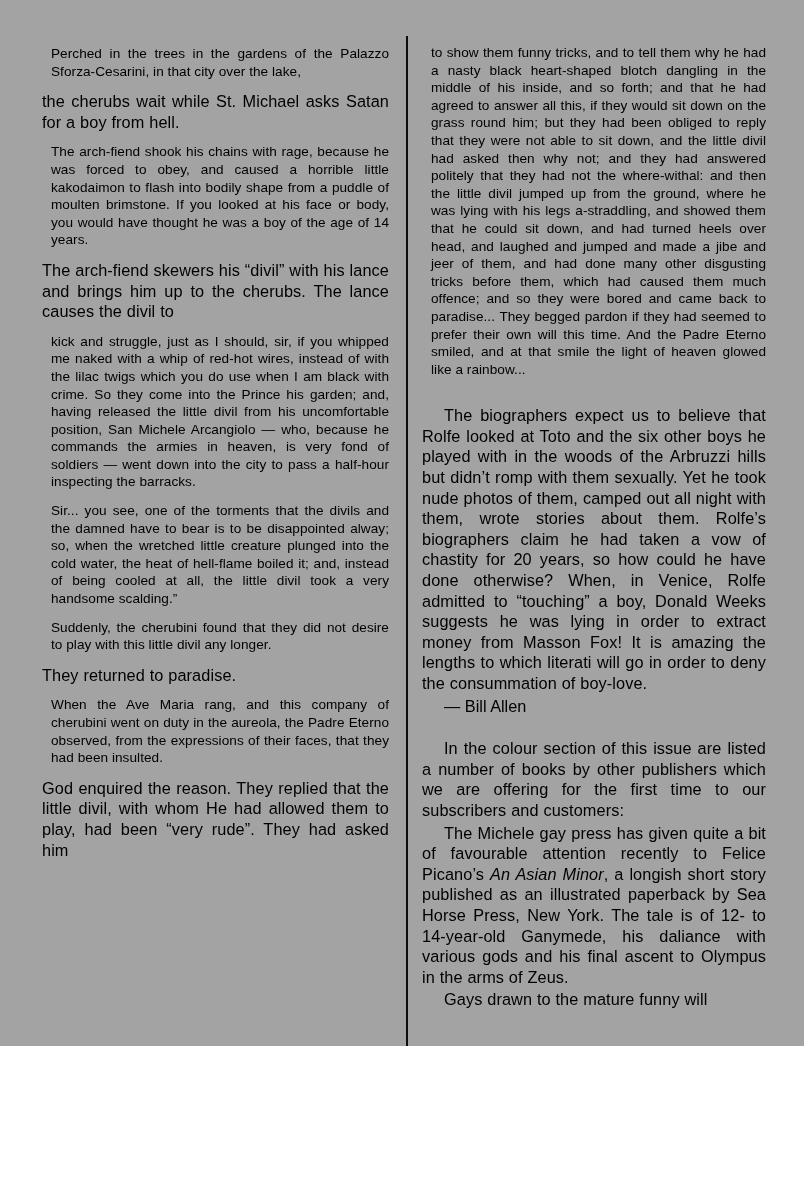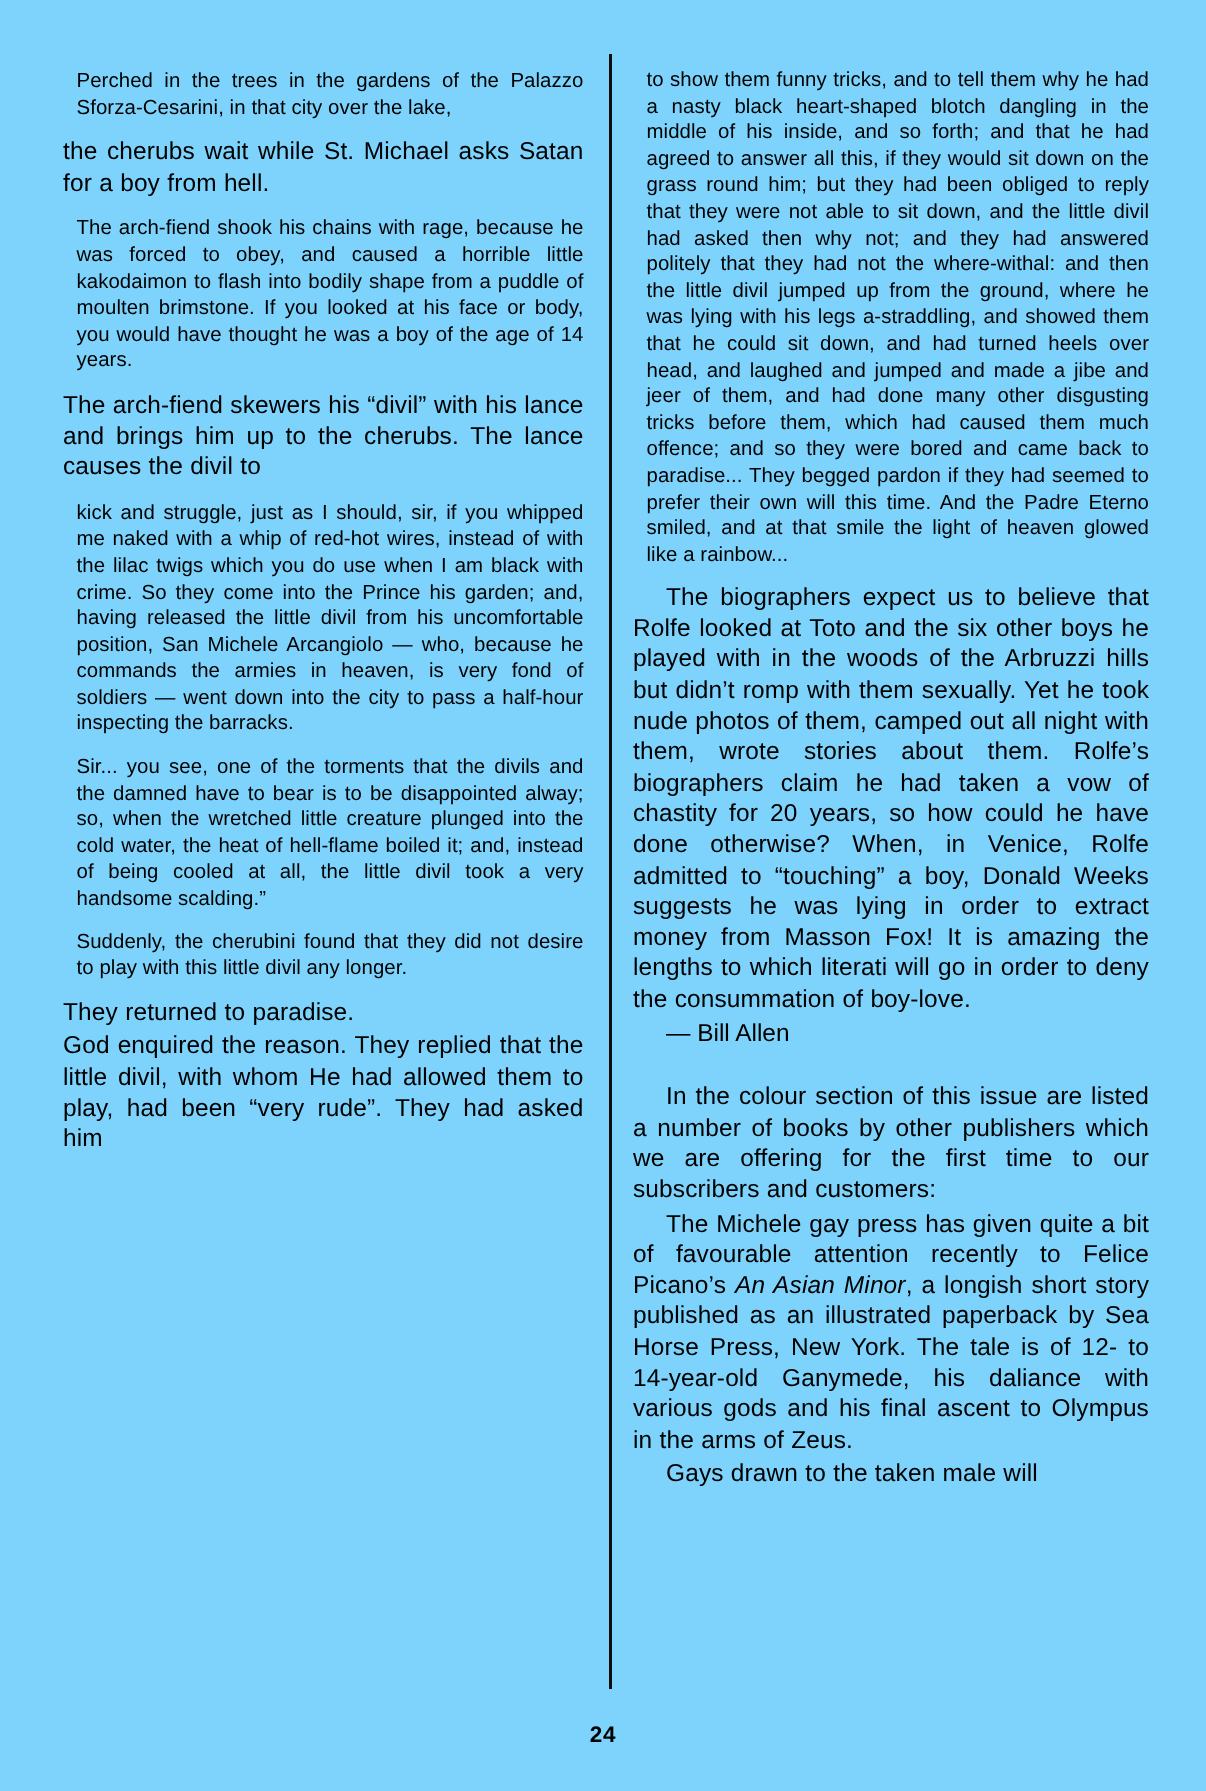--- a/index.html
+++ b/index.html
@@ -8,22 +8,22 @@
     padding: 0;
     background: #ffffff;
   }
   body {
     font-family: "Liberation Sans", sans-serif;
     color: #000000;
   }
   .page {
     position: relative;
     width: 804px;
-    height: 1194px;
-    background: #7dd3fc;
+    height: 1046px;
+    background: #a3a3a3;
     overflow: hidden;
     box-sizing: border-box;
   }
   .columns {
     position: absolute;
     top: 34px;
     left: 0;
     width: 804px;
     height: 1100px;
     display: flex;
@@ -66,21 +66,21 @@
   p.quote {
     margin: 11px 0 11px 0;
     padding-left: 9px;
     font-size: 13.6px;
     line-height: 17.6px;
     text-align: justify;
     letter-spacing: 0.05px;
   }
   p.quote.tight {
     margin-top: 10px;
-    margin-bottom: 10px;
+    margin-bottom: 27px;
   }
   p.signature {
     margin: 0;
     font-size: 16.3px;
     line-height: 20.6px;
     text-indent: 22px;
   }
   .spacer-lg {
     height: 22px;
   }
@@ -109,30 +109,31 @@
 
     <div class="column left">
       <p class="quote">Perched in the trees in the gardens of the Palazzo Sforza-Cesarini, in that city over the lake,</p>
       <p class="body">the cherubs wait while St. Michael asks Satan for a boy from hell.</p>
       <p class="quote">The arch-fiend shook his chains with rage, because he was forced to obey, and caused a horrible little kakodaimon to flash into bodily shape from a puddle of moulten brimstone. If you looked at his face or body, you would have thought he was a boy of the age of 14 years.</p>
       <p class="body">The arch-fiend skewers his “divil” with his lance and brings him up to the cherubs. The lance causes the divil to</p>
       <p class="quote">kick and struggle, just as I should, sir, if you whipped me naked with a whip of red-hot wires, instead of with the lilac twigs which you do use when I am black with crime. So they come into the Prince his garden; and, having released the little divil from his uncomfortable position, San Michele Arcangiolo — who, because he commands the armies in heaven, is very fond of soldiers — went down into the city to pass a half-hour inspecting the barracks.</p>
       <p class="quote">Sir... you see, one of the torments that the divils and the damned have to bear is to be disappointed alway; so, when the wretched little creature plunged into the cold water, the heat of hell-flame boiled it; and, instead of being cooled at all, the little divil took a very handsome scalding.”</p>
       <p class="quote">Suddenly, the cherubini found that they did not desire to play with this little divil any longer.</p>
       <p class="body">They returned to paradise.</p>
+      <p class="quote">When the Ave Maria rang, and this company of cherubini went on duty in the aureola, the Padre Eterno observed, from the expressions of their faces, that they had been insulted.</p>
       <p class="body">God enquired the reason. They replied that the little divil, with whom He had allowed them to play, had been “very rude”. They had asked him</p>
     </div>
 
     <div class="column right">
       <p class="quote tight">to show them funny tricks, and to tell them why he had a nasty black heart-shaped blotch dangling in the middle of his inside, and so forth; and that he had agreed to answer all this, if they would sit down on the grass round him; but they had been obliged to reply that they were not able to sit down, and the little divil had asked then why not; and they had answered politely that they had not the where-withal: and then the little divil jumped up from the ground, where he was lying with his legs a-straddling, and showed them that he could sit down, and had turned heels over head, and laughed and jumped and made a jibe and jeer of them, and had done many other disgusting tricks before them, which had caused them much offence; and so they were bored and came back to paradise... They begged pardon if they had seemed to prefer their own will this time. And the Padre Eterno smiled, and at that smile the light of heaven glowed like a rainbow...</p>
       <p class="body indent">The biographers expect us to believe that Rolfe looked at Toto and the six other boys he played with in the woods of the Arbruzzi hills but didn’t romp with them sexually. Yet he took nude photos of them, camped out all night with them, wrote stories about them. Rolfe’s biographers claim he had taken a vow of chastity for 20 years, so how could he have done otherwise? When, in Venice, Rolfe admitted to “touching” a boy, Donald Weeks suggests he was lying in order to extract money from Masson Fox! It is amazing the lengths to which literati will go in order to deny the consummation of boy-love.</p>
       <p class="signature">— Bill Allen</p>
       <div class="spacer-lg"></div>
       <p class="body indent">In the colour section of this issue are listed a number of books by other publishers which we are offering for the first time to our subscribers and customers:</p>
       <p class="body indent"><span>The Michele gay press has given quite a bit of favourable attention recently to Felice Picano’s </span><em>An Asian Minor</em><span>, a longish short story published as an illustrated paperback by Sea Horse Press, New York. The tale is of 12- to 14-year-old Ganymede, his daliance with various gods and his final ascent to Olympus in the arms of Zeus.</span></p>
-      <p class="body indent">Gays drawn to the taken male will</p>
+      <p class="body indent">Gays drawn to the mature funny will</p>
     </div>
 
   </div>
 
   <div class="folio">24</div>
 
 </div>
 
 </body></html>

